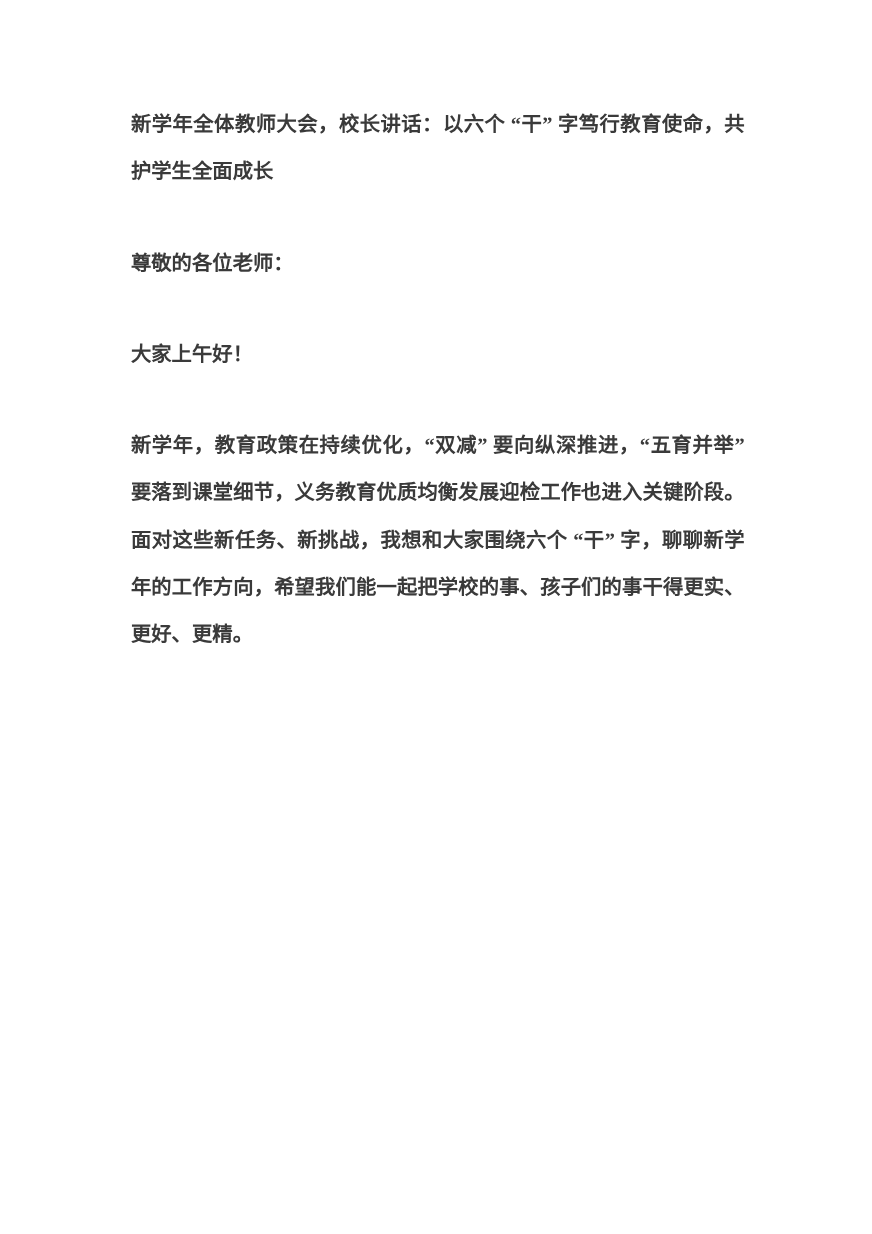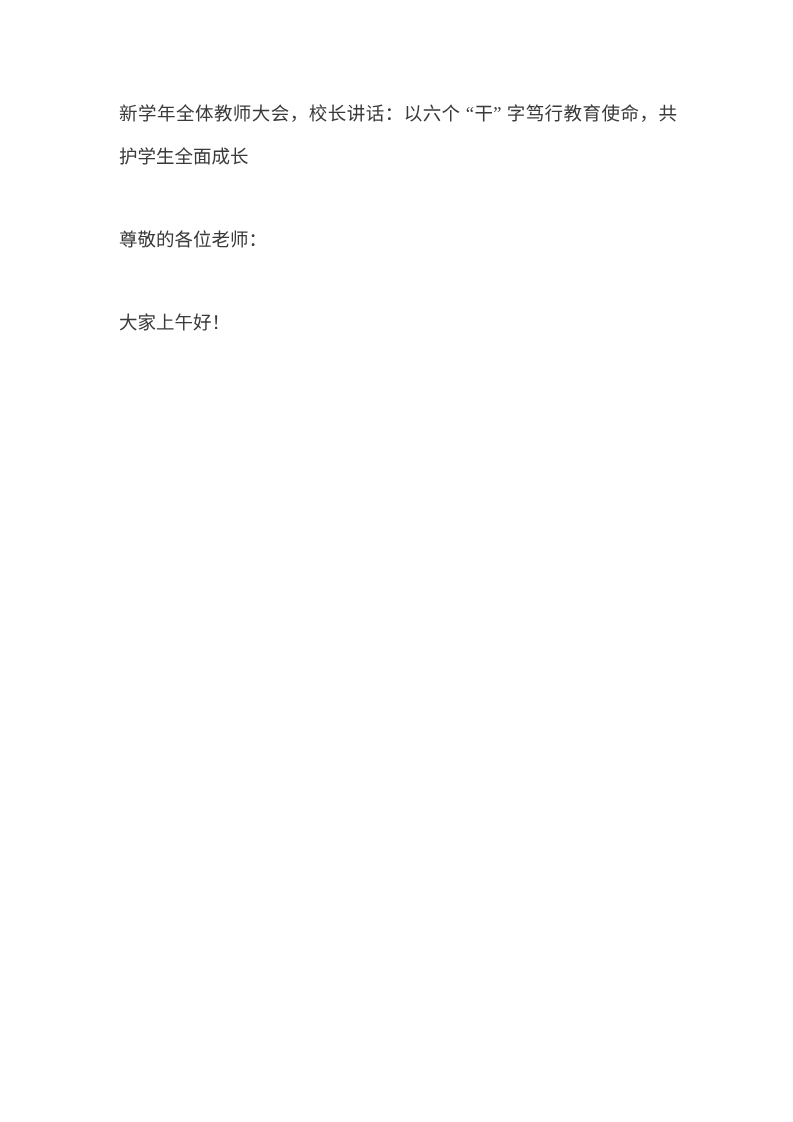--- a/index.html
+++ b/index.html
@@ -25,31 +25,33 @@
     font-size: 18.5px;
     line-height: 43px;
     font-weight: normal;
   }
   .doc-title, .para {
     margin: 0 0 40px 0;
     text-align: justify;
     text-justify: inter-ideograph;
     word-break: normal;
     overflow-wrap: break-word;
+    font-weight: bold;
   }
   .doc-title {
-    font-weight: normal; 
+    font-weight: bold; 
   }
 </style>
 </head>
 <body>
 
 <div class="page">
 
   <h1 class="doc-text doc-title">新学年全体教师大会，校长讲话：以六个 “干” 字笃行教育使命，共护学生全面成长</h1>
 
   <p class="doc-text para">尊敬的各位老师：</p>
 
   <p class="doc-text para">大家上午好！</p>
 
 
+  <p class="doc-text para">新学年，教育政策在持续优化，“双减” 要向纵深推进，“五育并举” 要落到课堂细节，义务教育优质均衡发展迎检工作也进入关键阶段。面对这些新任务、新挑战，我想和大家围绕六个 “干” 字，聊聊新学年的工作方向，希望我们能一起把学校的事、孩子们的事干得更实、更好、更精。</p>
 
 </div>
 
 </body></html>

